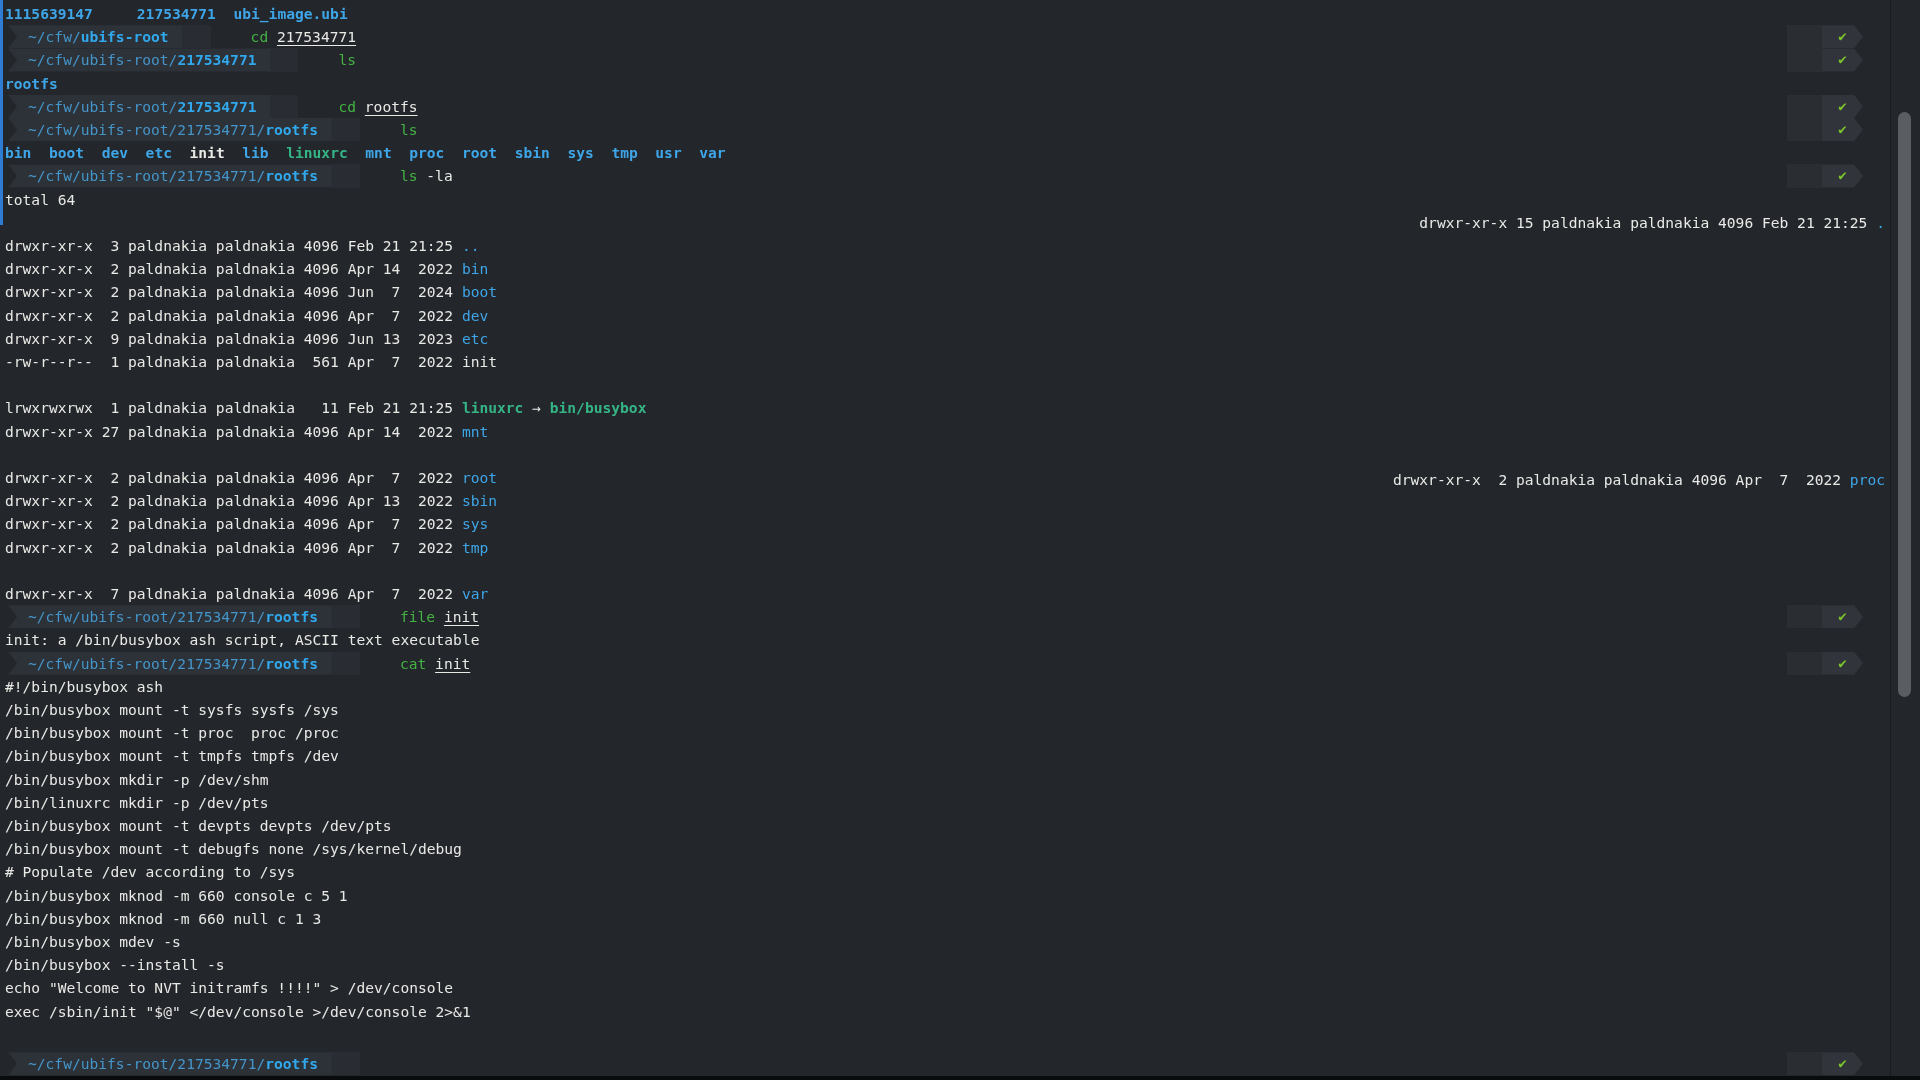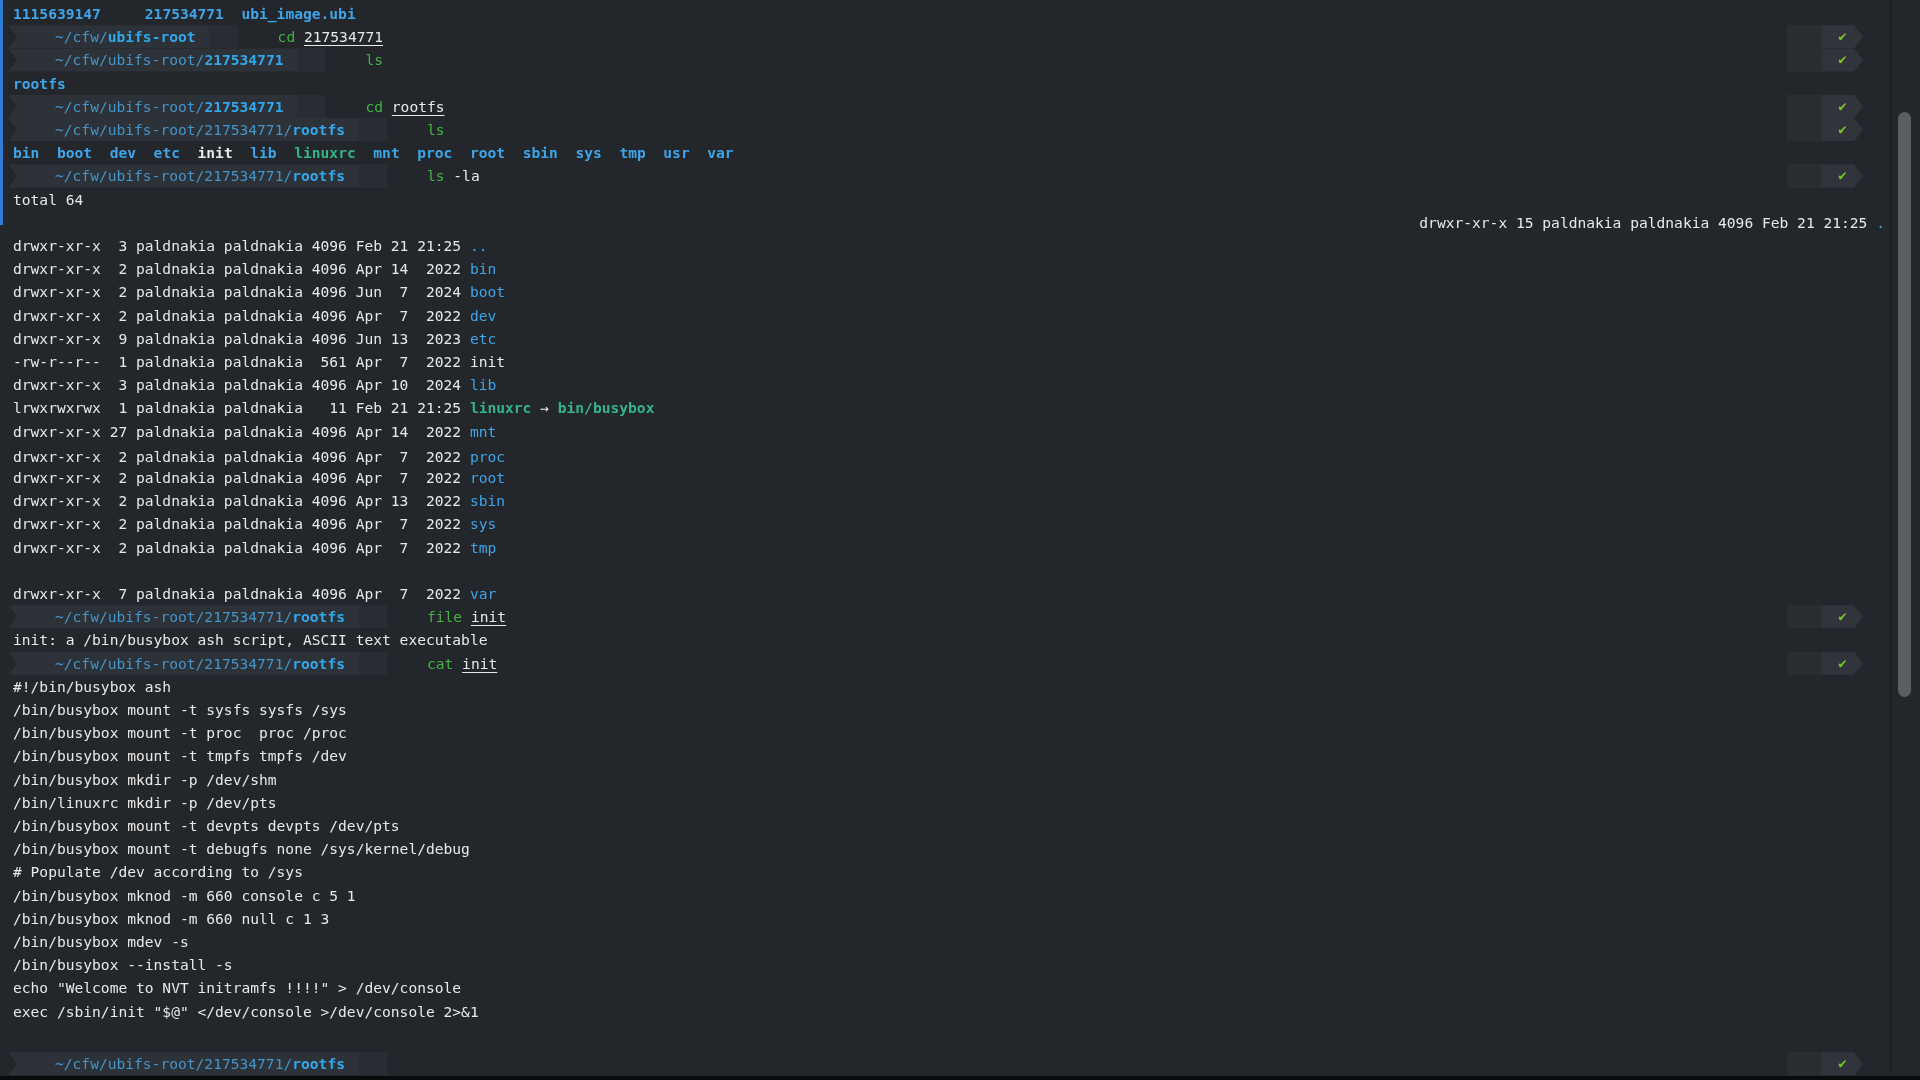--- a/index.html
+++ b/index.html
@@ -5,28 +5,28 @@
   :root{
     --bg:#23262b; --fg:#e9e9e6; --path:#4495c9; --path_bold:#31a8ec;
     --cmd:#44b344; --dir:#3ea6e8; --link:#35b585; --check:#7cc62c;
     --chip1:#2d3138; --chip2:#292d33; --chk1:#2a2e33; --chk2:#31353b;
     --indicator:#2f7cd4; --thumb:#5a5d61; --divider:#191c1f; --bottom:#0a0b0d;
   }
   *{margin:0;padding:0;box-sizing:border-box;}
   html,body{width:1920px;height:1080px;overflow:hidden;}
   body{background:var(--bg);font-family:"DejaVu Sans Mono",monospace;font-size:14.6px;color:var(--fg);position:relative;}
   #terminal{position:absolute;inset:0;}
-  .line{position:absolute;left:0;width:1885px;height:23.2px;line-height:23.2px;white-space:pre;padding-left:13px;}
+  .line{position:absolute;left:0;width:1885px;height:23.2px;line-height:23.2px;white-space:pre;padding-left:5px;}
   .pline{display:flex;align-items:stretch;padding-left:8px;}
   .chip{background:var(--chip1);display:flex;align-items:center;padding:0 14px 0 20px;
         clip-path:polygon(0 0,100% 0,100% 100%,0 100%,9px 50%);}
   .chip2{width:28px;background:var(--chip2);}
   .cgap{width:40px;}
   .cmdwrap{display:flex;align-items:center;}
-  .c-path{color:var(--path);margin-left:27px;}
+  .c-path{color:var(--path);}
   .c-pathb{color:var(--path_bold);font-weight:700;}
   .c-cmd{color:var(--cmd);}
   .c-dir{color:var(--dir);}
   .c-link{color:var(--link);}
   .b{font-weight:700;}
   .u{text-decoration:underline;text-underline-offset:3px;}
   .check{position:absolute;left:1787px;top:0;height:23.2px;display:flex;}
   .chkseg1{width:35px;background:var(--chk1);}
   .chkseg2{width:41px;background:var(--chk2);display:flex;align-items:center;justify-content:center;
            color:var(--check);font-weight:700;font-size:14px;
@@ -49,24 +49,23 @@
     <div class="line" style="top: 141.2px;"><span class="c-dir b">bin</span><span>  </span><span class="c-dir b">boot</span><span>  </span><span class="c-dir b">dev</span><span>  </span><span class="c-dir b">etc</span><span>  </span><span class="b">init</span><span>  </span><span class="c-dir b">lib</span><span>  </span><span class="c-link b">linuxrc</span><span>  </span><span class="c-dir b">mnt</span><span>  </span><span class="c-dir b">proc</span><span>  </span><span class="c-dir b">root</span><span>  </span><span class="c-dir b">sbin</span><span>  </span><span class="c-dir b">sys</span><span>  </span><span class="c-dir b">tmp</span><span>  </span><span class="c-dir b">usr</span><span>  </span><span class="c-dir b">var</span></div>
     <div class="line pline" style="top: 164.4px;"><div class="chip"><span class="c-path">~/cfw/ubifs-root/217534771/</span><span class="c-pathb">rootfs</span></div><div class="chip2"></div><div class="cgap"></div><div class="cmdwrap"><span class="c-cmd">ls</span><span> </span><span>-la</span></div><div class="check"><div class="chkseg1"></div><div class="chkseg2"><span>✔</span></div></div></div>
     <div class="line" style="top: 187.6px;"><span>total 64</span></div>
     <div class="line" style="top: 210.8px; text-align: right;"><span>drwxr-xr-x 15 paldnakia paldnakia 4096 Feb 21 21:25 </span><span class="c-dir">.</span></div>
     <div class="line" style="top: 234px;"><span>drwxr-xr-x  3 paldnakia paldnakia 4096 Feb 21 21:25 </span><span class="c-dir">..</span></div>
     <div class="line" style="top: 257.2px;"><span>drwxr-xr-x  2 paldnakia paldnakia 4096 Apr 14  2022 </span><span class="c-dir">bin</span></div>
     <div class="line" style="top: 280.4px;"><span>drwxr-xr-x  2 paldnakia paldnakia 4096 Jun  7  2024 </span><span class="c-dir">boot</span></div>
     <div class="line" style="top: 303.6px;"><span>drwxr-xr-x  2 paldnakia paldnakia 4096 Apr  7  2022 </span><span class="c-dir">dev</span></div>
     <div class="line" style="top: 326.8px;"><span>drwxr-xr-x  9 paldnakia paldnakia 4096 Jun 13  2023 </span><span class="c-dir">etc</span></div>
     <div class="line" style="top: 350px;"><span>-rw-r--r--  1 paldnakia paldnakia  561 Apr  7  2022 </span><span>init</span></div>
-    <div class="line" style="top: 373.2px;"><span>drwxr-xr-x  3 paldnakia paldnakia 4096 Apr 10  2024 </span><span class="c-dir">lib</span></div>
     <div class="line" style="top: 396.4px;"><span>lrwxrwxrwx  1 paldnakia paldnakia   11 Feb 21 21:25 </span><span class="c-link b">linuxrc</span><span> → </span><span class="c-link b">bin/busybox</span></div>
     <div class="line" style="top: 419.6px;"><span>drwxr-xr-x 27 paldnakia paldnakia 4096 Apr 14  2022 </span><span class="c-dir">mnt</span></div>
-    <div class="line" style="top: 445px;"><span>drwxr-xr-x  2 paldnakia paldnakia 4096 Apr  7  2022 </span><span class="c-dir">proc</span></div>
+    <div class="line" style="top: 468px; text-align: right;"><span>drwxr-xr-x  2 paldnakia paldnakia 4096 Apr  7  2022 </span><span class="c-dir">proc</span></div>
     <div class="line" style="top: 466px;"><span>drwxr-xr-x  2 paldnakia paldnakia 4096 Apr  7  2022 </span><span class="c-dir">root</span></div>
     <div class="line" style="top: 489.2px;"><span>drwxr-xr-x  2 paldnakia paldnakia 4096 Apr 13  2022 </span><span class="c-dir">sbin</span></div>
     <div class="line" style="top: 512.4px;"><span>drwxr-xr-x  2 paldnakia paldnakia 4096 Apr  7  2022 </span><span class="c-dir">sys</span></div>
     <div class="line" style="top: 535.6px;"><span>drwxr-xr-x  2 paldnakia paldnakia 4096 Apr  7  2022 </span><span class="c-dir">tmp</span></div>
     <div class="line" style="top: 582px;"><span>drwxr-xr-x  7 paldnakia paldnakia 4096 Apr  7  2022 </span><span class="c-dir">var</span></div>
     <div class="line pline" style="top: 605.2px;"><div class="chip"><span class="c-path">~/cfw/ubifs-root/217534771/</span><span class="c-pathb">rootfs</span></div><div class="chip2"></div><div class="cgap"></div><div class="cmdwrap"><span class="c-cmd">file</span><span> </span><span class="u">init</span></div><div class="check"><div class="chkseg1"></div><div class="chkseg2"><span>✔</span></div></div></div>
     <div class="line" style="top: 628.4px;"><span>init: a /bin/busybox ash script, ASCII text executable</span></div>
     <div class="line pline" style="top: 651.6px;"><div class="chip"><span class="c-path">~/cfw/ubifs-root/217534771/</span><span class="c-pathb">rootfs</span></div><div class="chip2"></div><div class="cgap"></div><div class="cmdwrap"><span class="c-cmd">cat</span><span> </span><span class="u">init</span></div><div class="check"><div class="chkseg1"></div><div class="chkseg2"><span>✔</span></div></div></div>
     <div class="line" style="top: 674.8px;"><span>#!/bin/busybox ash</span></div>
     <div class="line" style="top: 698px;"><span>/bin/busybox mount -t sysfs sysfs /sys</span></div>

